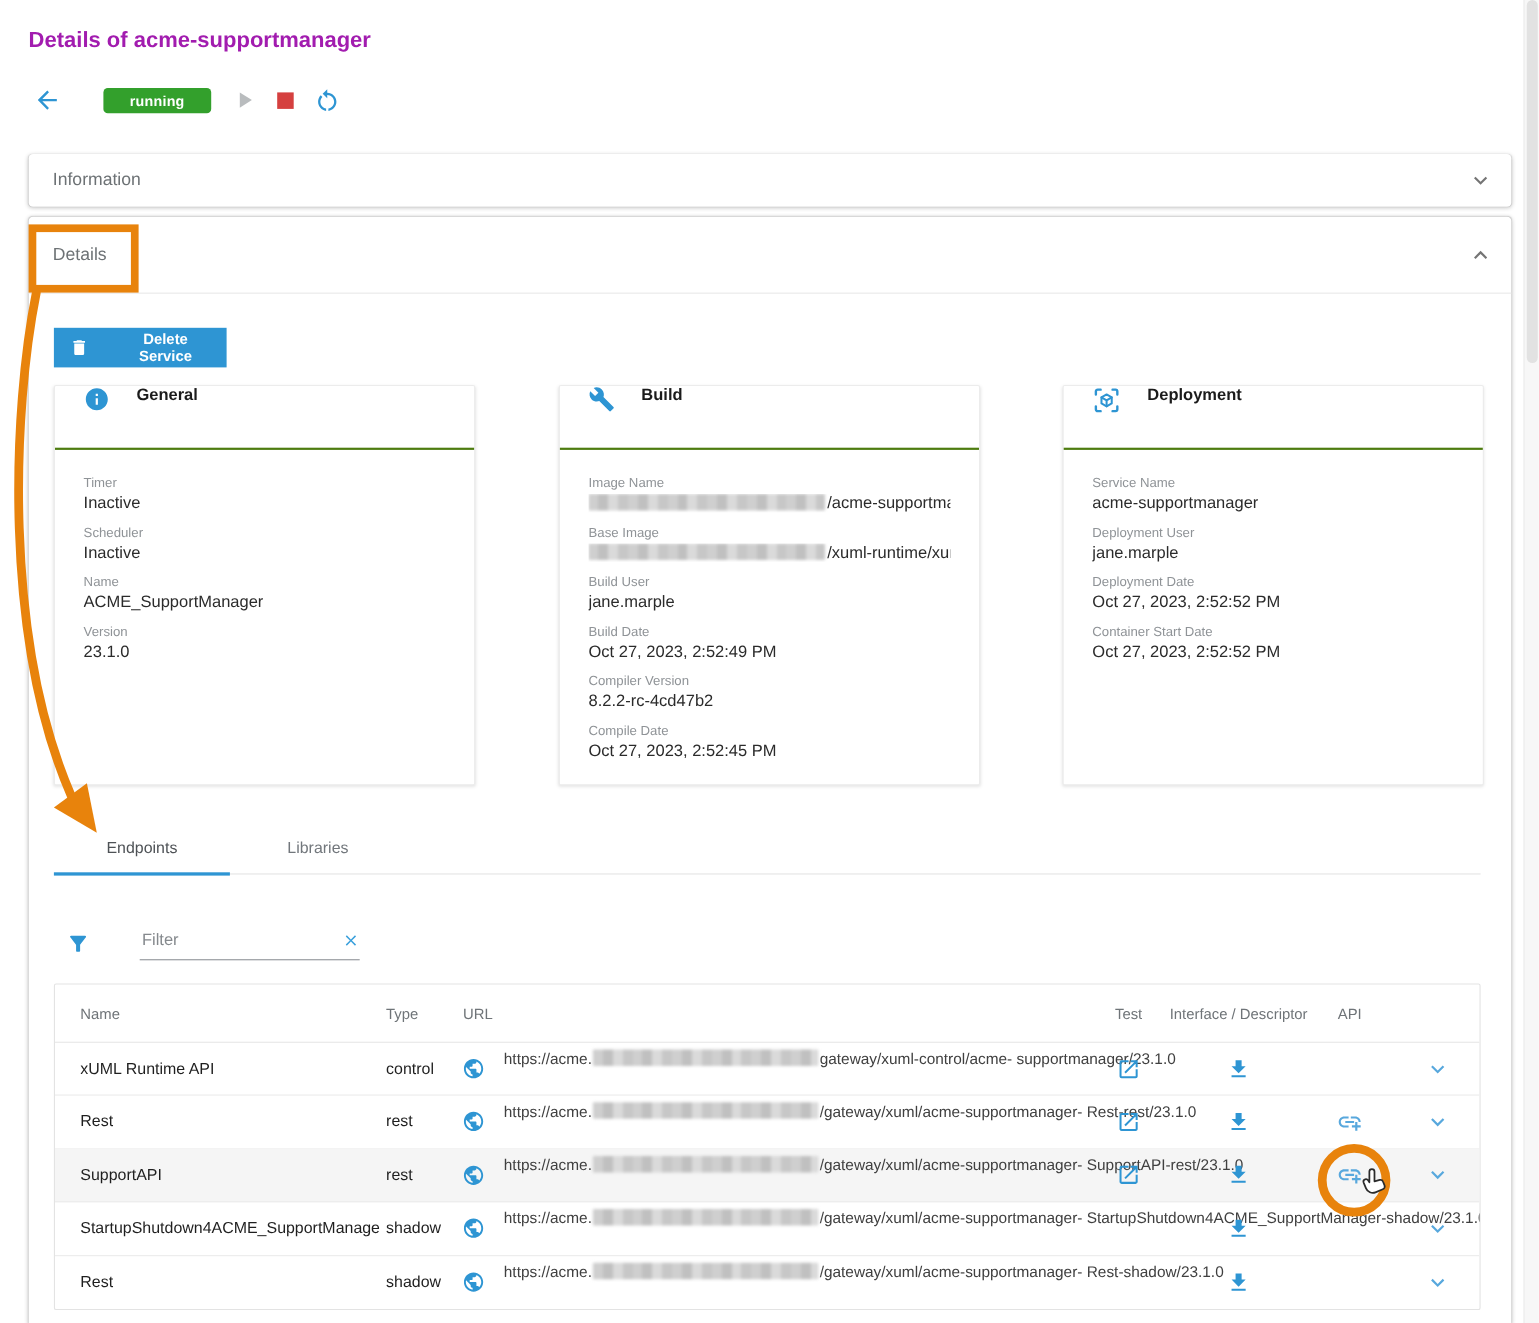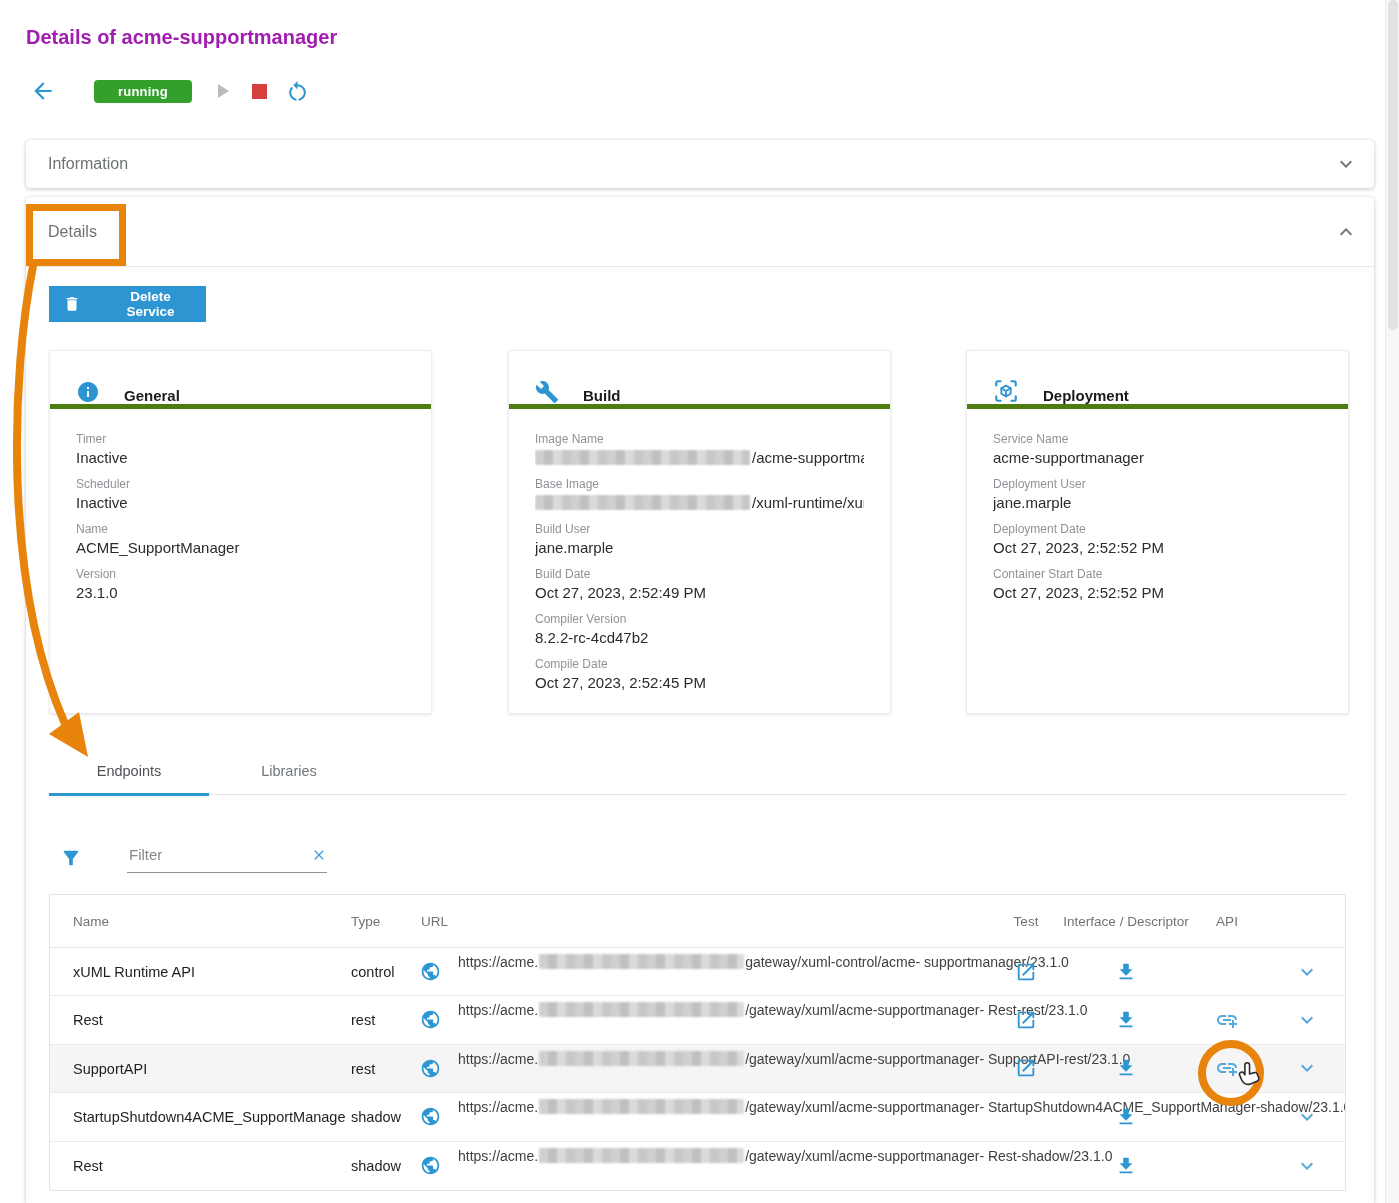--- a/index.html
+++ b/index.html
@@ -34,33 +34,33 @@
     box-shadow:0 1px 4px rgba(0,0,0,.22), 0 0 1px rgba(0,0,0,.14);
   }
   .panel-info{top:140px;height:48px;}
   .panel-details{top:197px;height:1006px;border-bottom-left-radius:0;border-bottom-right-radius:0;}
   .panel-header{position:relative;height:48px;display:flex;align-items:center;padding:0 22px;cursor:pointer;}
   .panel-details .panel-header{height:70px;border-bottom:1px solid #e9e9e9;}
   .panel-label{font-size:16px;color:var(--txt-gray);}
   .panel-chevron{position:absolute;right:16px;top:50%;transform:translateY(-50%);}
   
   .delete-btn{
-    position:absolute;left:49px;top:286px;width:157px;height:36px;background:var(--blue);
+    position:absolute;left:49px;top:298px;width:157px;height:36px;background:var(--blue);
     border:none;color:#fff;font-family:inherit;font-weight:bold;font-size:13.5px;
     display:flex;align-items:center;gap:28px;padding:0 14px;cursor:pointer;
   }
   
   .card{
     position:absolute;top:350px;width:383px;height:364px;background:#fff;
     border:1px solid #ececec;box-shadow:0 1px 3px rgba(0,0,0,.10);border-radius:2px;
   }
   .card-general{left:49px;}
   .card-build{left:508px;}
   .card-deployment{left:966px;}
-  .card-header{height:58px;display:flex;align-items:flex-end;gap:24px;padding:0 26px;border-bottom:5px solid #4d7c0f;}
+  .card-header{height:58px;display:flex;align-items:flex-start;gap:24px;padding:0 26px;border-bottom:2px solid #4d7c0f;}
   .card-title{font-size:15px;font-weight:bold;color:#1b1b1b;}
   .card-body{padding:12px 26px 0 26px;}
   .field{margin-top:11px;}
   .field-label{font-size:12px;color:var(--label-gray);}
   .field-value{font-size:15px;color:#2b2b2b;margin-top:3px;white-space:nowrap;overflow:hidden;}
   
   .redact{
     display:inline-block;height:15px;vertical-align:-2px;border-radius:1px;
     background:repeating-linear-gradient(90deg,#cfcfcf 0 9px,#c0c0c0 9px 18px,#dadada 18px 27px,#c7c7c7 27px 36px);
     filter:blur(1.3px);

